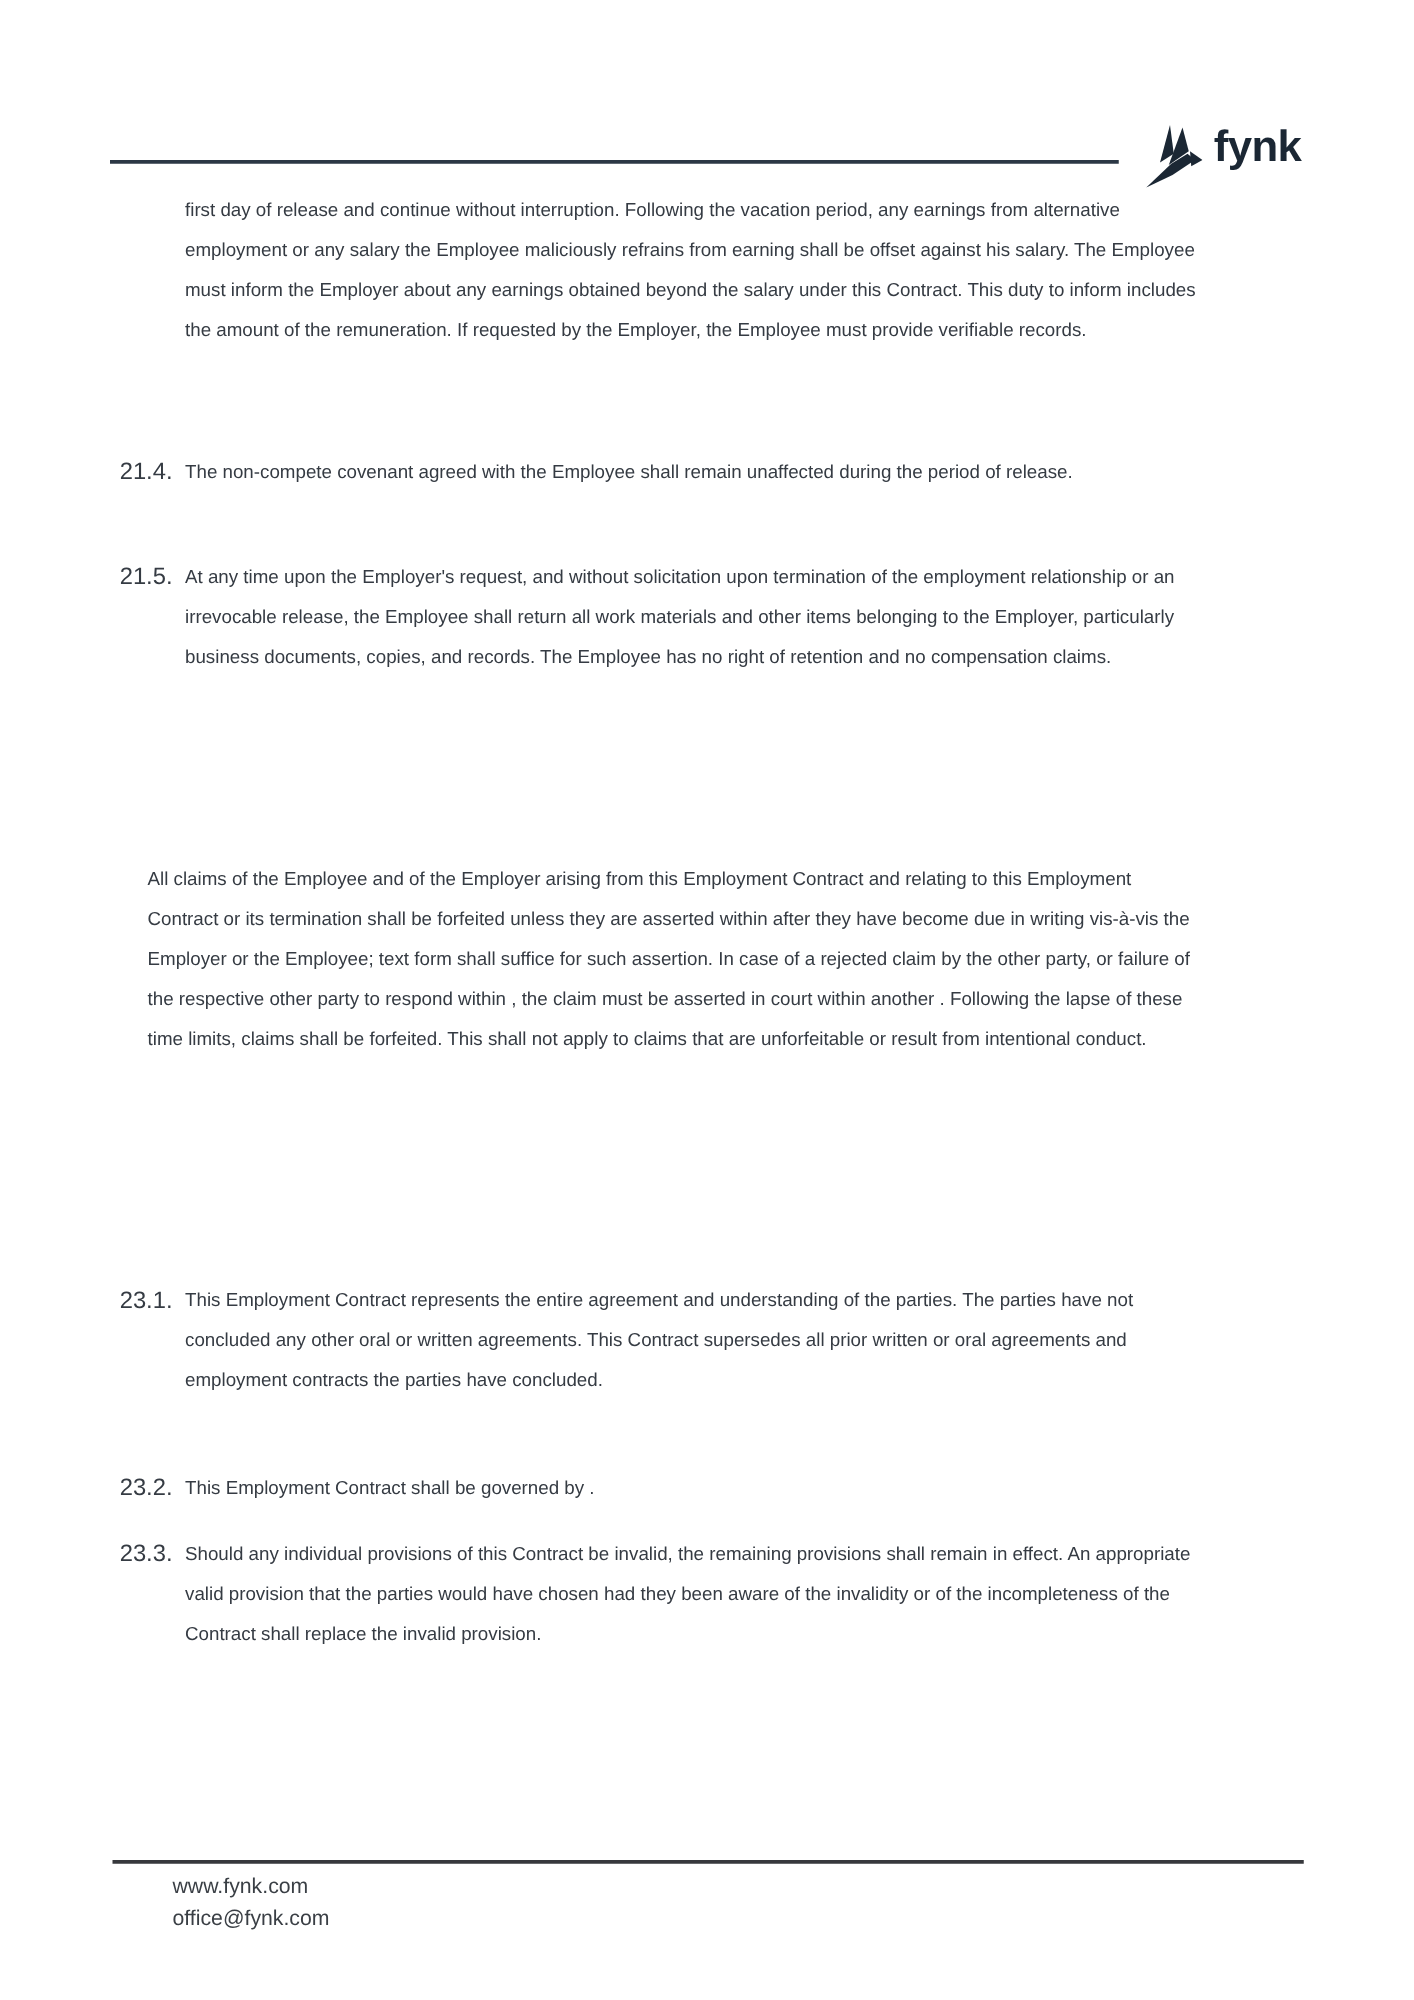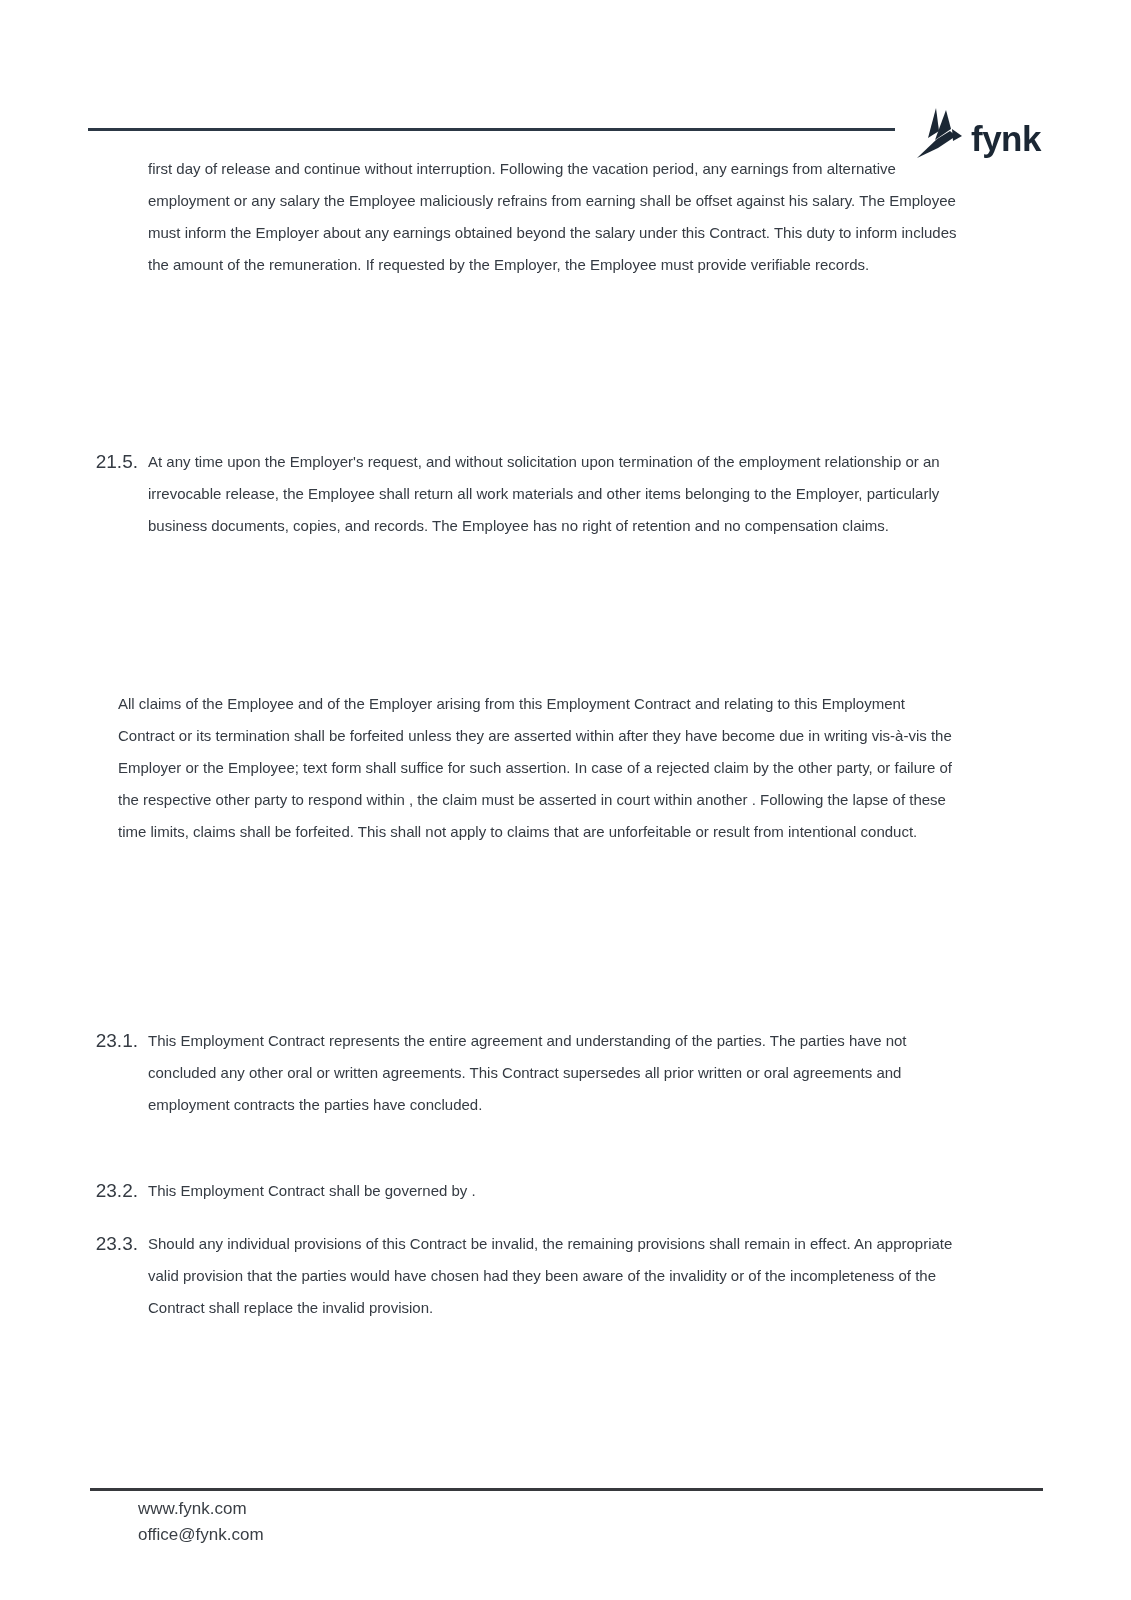--- a/index.html
+++ b/index.html
@@ -23,21 +23,21 @@
   }
   
   .header-rule{
     position:absolute;left:88px;top:128px;
     width:807px;height:3px;
     background:var(--header-rule-color);
   }
   .logo{
     position:absolute;top:100px;left:916px;
     width:128px;height:60px;
-    display:flex;align-items:flex-end;gap:9px;
+    display:flex;align-items:flex-start;gap:9px;
   }
   .logo svg{display:block;flex:0 0 auto;}
   .wordmark{
     font-size:35px;font-weight:800;letter-spacing:-0.5px;
     color:var(--brand-navy);
     line-height:1;
     padding-bottom:4px;
   }
   
   .bodytext{
@@ -90,20 +90,24 @@
         <polygon points="30,2 19,32 35,21"></polygon>
         <polygon points="1,50 21,31 34,23 40,28 22,40"></polygon>
         <polygon points="36,21 46,28 37,33"></polygon>
       </g>
     </svg>
     <span class="wordmark">fynk</span>
   </div>
 
   <p class="bodytext para-cont">first day of release and continue without interruption. Following the vacation period, any earnings from alternative employment or any salary the Employee maliciously refrains from earning shall be offset against his salary. The Employee must inform the Employer about any earnings obtained beyond the salary under this Contract. This duty to inform includes the amount of the remuneration. If requested by the Employer, the Employee must provide verifiable records.</p>
 
+  <div class="clause" style="top:362px">
+    <span class="num">21.4.</span>
+    <p class="bodytext txt">The non-compete covenant agreed with the Employee shall remain unaffected during the period of release.</p>
+  </div>
 
   <div class="clause" style="top:446px">
     <span class="num">21.5.</span>
     <p class="bodytext txt">At any time upon the Employer's request, and without solicitation upon termination of the employment relationship or an irrevocable release, the Employee shall return all work materials and other items belonging to the Employer, particularly business documents, copies, and records. The Employee has no right of retention and no compensation claims.</p>
   </div>
 
 
   <p class="bodytext section-para" style="top:688px">All claims of the Employee and of the Employer arising from this Employment Contract and relating to this Employment Contract or its termination shall be forfeited unless they are asserted within after they have become due in writing vis-à-vis the Employer or the Employee; text form shall suffice for such assertion. In case of a rejected claim by the other party, or failure of the respective other party to respond within , the claim must be asserted in court within another . Following the lapse of these time limits, claims shall be forfeited. This shall not apply to claims that are unforfeitable or result from intentional conduct.</p>
 
 

